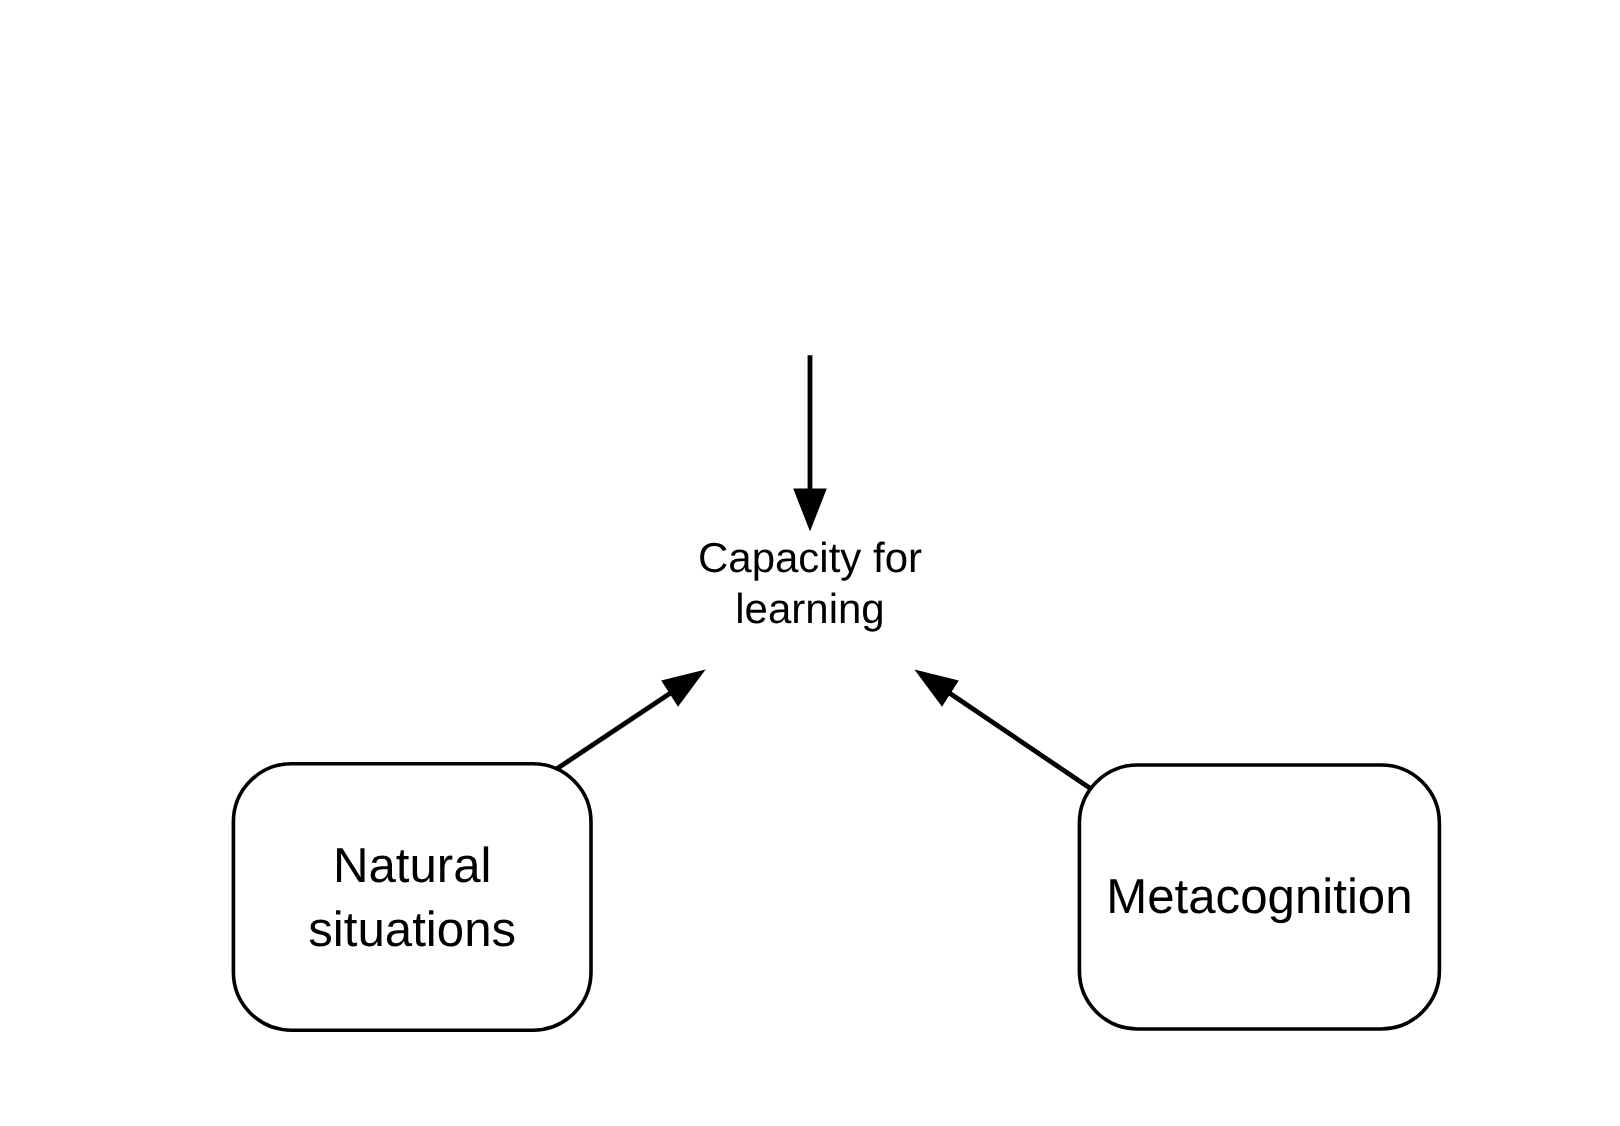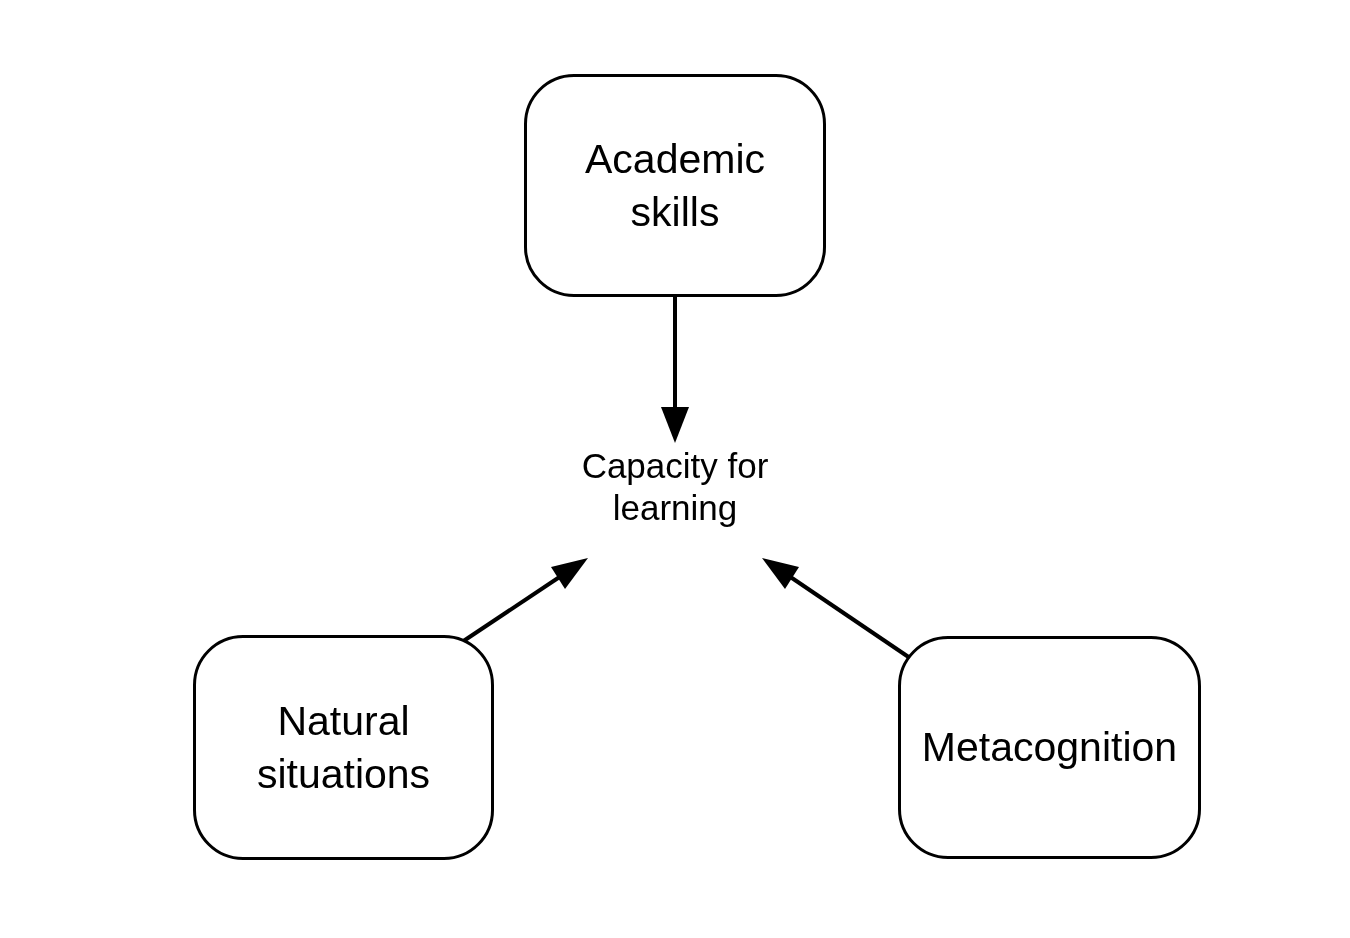--- a/index.html
+++ b/index.html
@@ -85,23 +85,20 @@
       <line x1="438" y1="658" x2="561" y2="576" stroke="#000000" stroke-width="4"></line>
       <polygon points="588,558 565,589 551,567" fill="#000000"></polygon>
     </g>
 
     <g>
       <line x1="910" y1="658" x2="789" y2="576" stroke="#000000" stroke-width="4"></line>
       <polygon points="762,558 799,567 785,589" fill="#000000"></polygon>
     </g>
   </svg>
 
-  <div class="node node-academic">
-    <span>Academic skills</span>
-  </div>
 
   <div class="node node-natural">
     <span>Natural situations</span>
   </div>
 
   <div class="node node-metacognition">
     <span>Metacognition</span>
   </div>
 
   <div class="center-label">Capacity for learning</div>

